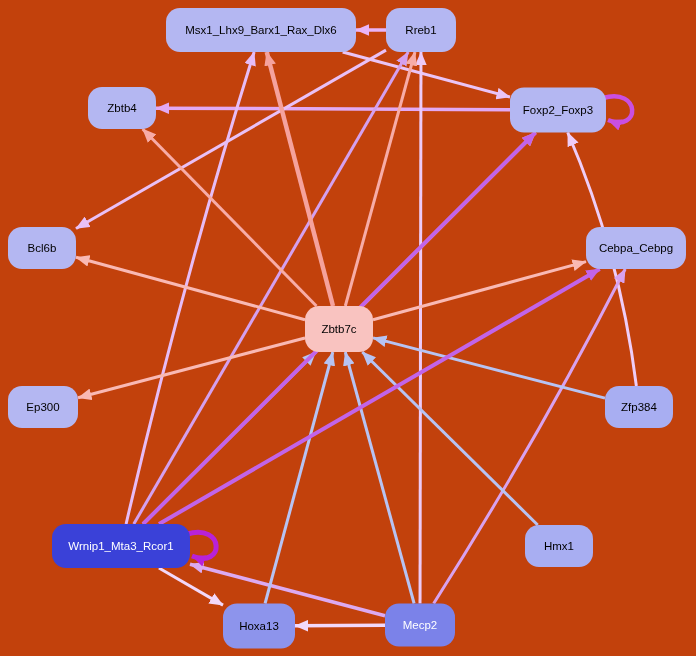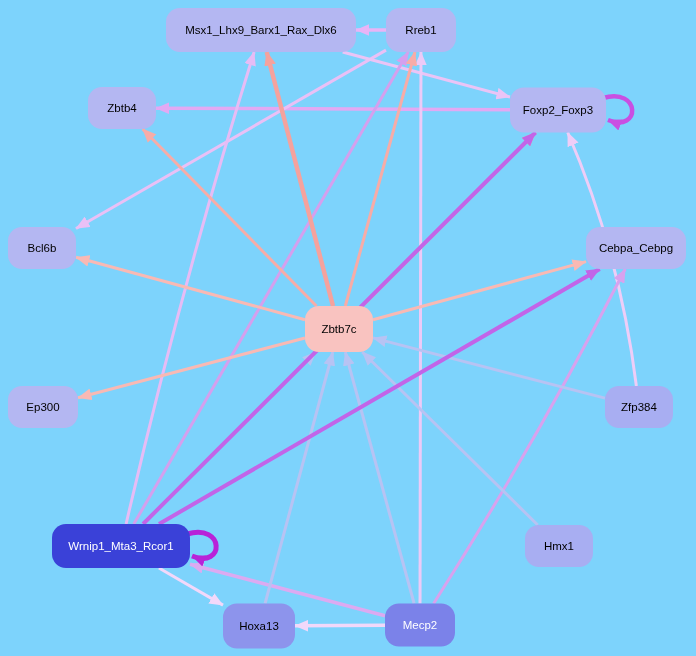--- a/index.html
+++ b/index.html
@@ -1,19 +1,19 @@
 <!DOCTYPE html>
 <html><head>
 <meta charset="utf-8">
 <style>
   html,body{margin:0;padding:0;background:#ffffff;}
   .canvas-wrap{
     position:relative;
     width:696px;height:656px;
-    background:#7dd3fc;
+    background:#c2410c;
     font-family:"Liberation Sans", sans-serif;
     overflow:hidden;
   }
   svg{display:block;}
   text.node-label{
     font-family:"Liberation Sans", sans-serif;
     font-size:11.5px;
   }
 </style>
 </head>

